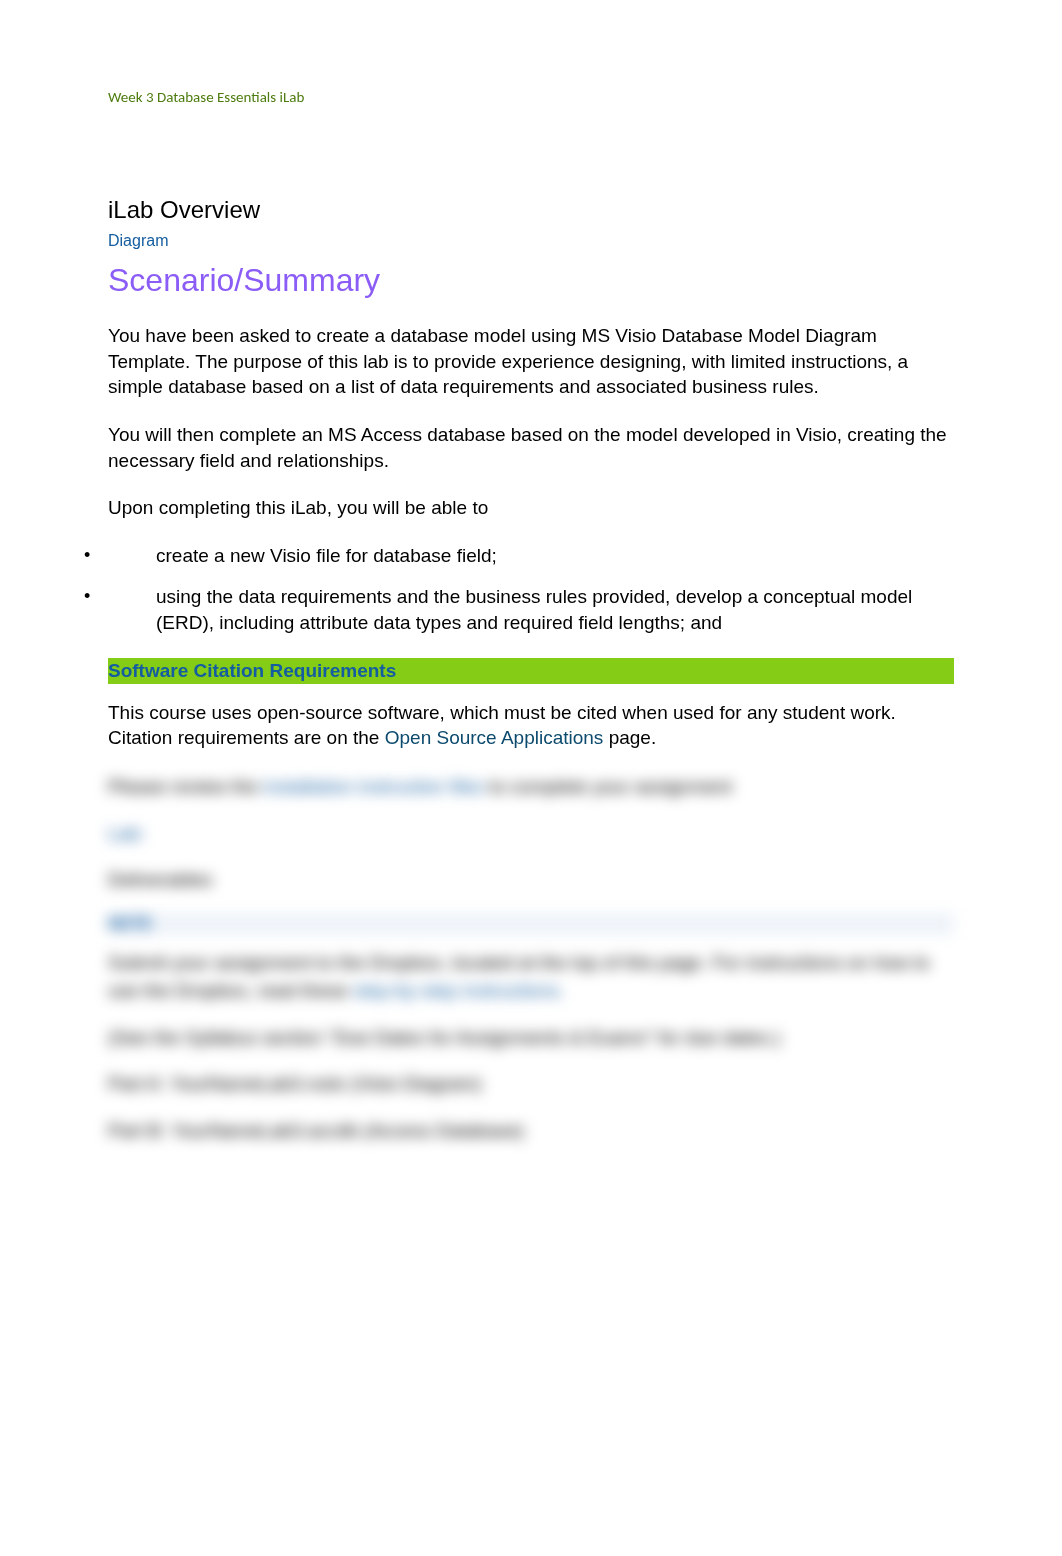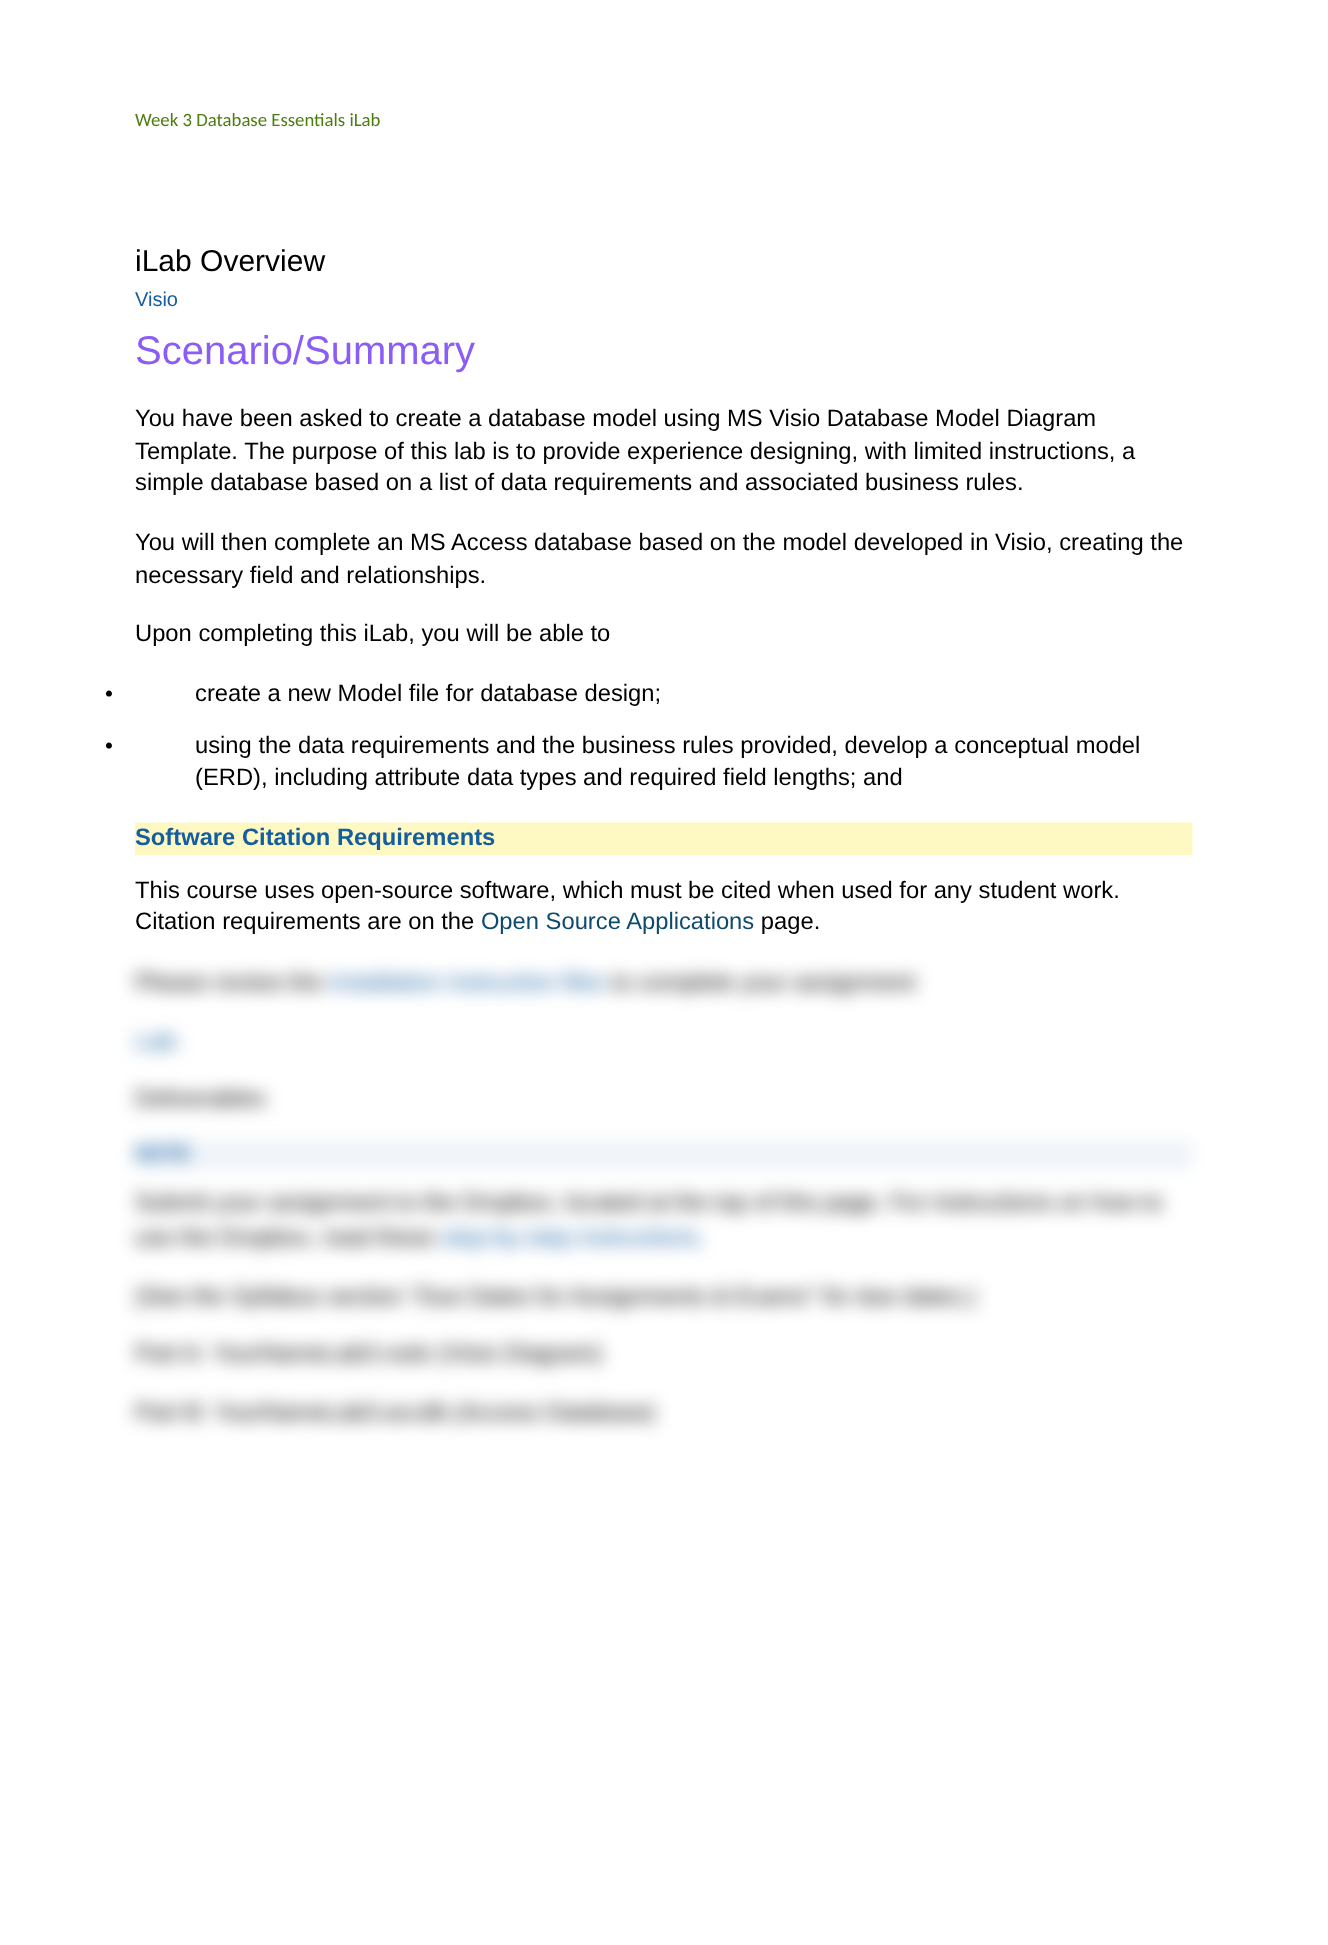--- a/index.html
+++ b/index.html
@@ -59,21 +59,21 @@
     margin-bottom: 16px;
   }
   .bullet-list li::before {
     content: '•';
     position: absolute;
     left: 46px;
     font-size: 18px;
     color: #000000;
   }
   .citation-bar {
-    background: #fef9c3;
+    background: #84cc16;
     padding: 2px 16px 2px 0;
     margin-bottom: 16px;
   }
   .citation-bar-text {
     font-size: 19px;
     font-weight: 700;
     color: #145da0;
   }
   .inline-link {
     color: #0c4a6e;
@@ -106,32 +106,32 @@
 </style>
 </head>
 <body>
 
 
 
 <div class="page-label">Week 3 Database Essentials iLab</div>
 
 <div class="h2">iLab Overview</div>
 
-<span class="listen-link">Visio</span>
+<span class="listen-link">Diagram</span>
 
 <div class="h2b">Scenario/Summary</div>
 
 <p class="para">You have been asked to create a database model using MS Visio Database Model Diagram Template. The purpose of this lab is to provide experience designing, with limited instructions, a simple database based on a list of data requirements and associated business rules.</p>
 
 <p class="para">You will then complete an MS Access database based on the model developed in Visio, creating the necessary field and relationships.</p>
 
 <p class="para">Upon completing this iLab, you will be able to</p>
 
 <ul class="bullet-list">
-  <li>create a new Model file for database design;</li>
+  <li>create a new Visio file for database field;</li>
   <li>using the data requirements and the business rules provided, develop a conceptual model (ERD), including attribute data types and required field lengths; and</li>
 </ul>
 
 <div class="citation-bar">
   <span class="citation-bar-text">Software Citation Requirements</span>
 </div>
 
 <p class="para">
   <span>This course uses open-source software, which must be cited when used for any student work. Citation requirements are on the </span><span class="inline-link">Open Source Applications</span><span> page.</span>
 </p>

